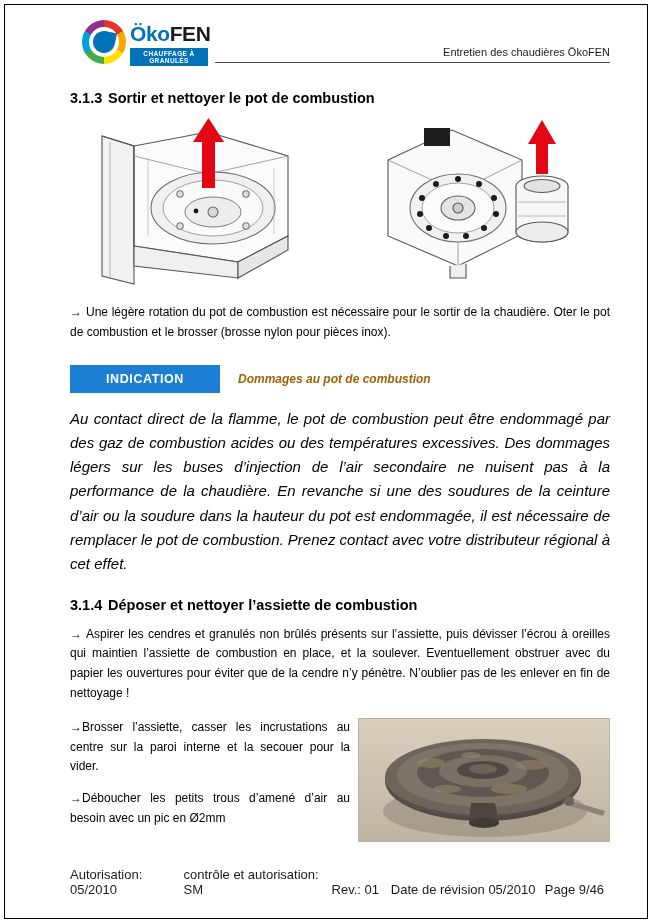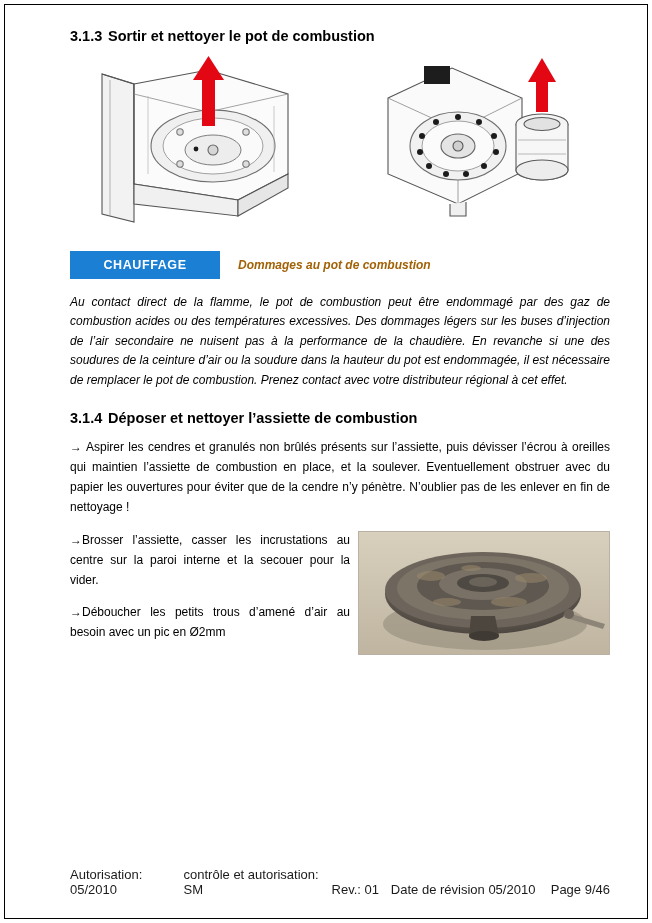--- a/index.html
+++ b/index.html
@@ -169,21 +169,21 @@
     min-width: 118px;
   }
   .indication-caption {
     font-size: 12px;
     font-style: italic;
     font-weight: bold;
     color: #a16207;
     margin-left: 18px;
   }
   p.note {
-    font-size: 12px;
+    font-size: 15px;
     font-style: italic;
     line-height: 1.62;
     color: #000;
     text-align: justify;
     margin: 10px 0 0 0;
   }
 
   
   .twocol {
     position: relative;
@@ -219,30 +219,41 @@
     font-size: 13px;
     color: #1b1b1b;
     display: flex;
     justify-content: space-between;
     align-items: flex-end;
   }
   .footer .f1 { width: 115px; }
   .footer .f2 { width: 150px; }
   .footer .f3 { width: 60px; }
   .footer .f4 { width: 150px; }
-  .footer .f5 { width: 72px; text-align: right; }
+  .footer .f5 { width: 72px; text-align: center; }
 </style>
 </head>
 <body>
 
 <div class="page">
   <div class="page-border"></div>
 
   <div class="content">
 
+    <div class="header">
+      <div class="logo">
+        <div class="logo-mark">
+          <div class="leaf"></div>
+        </div>
+        <div class="logo-text"><span class="ok">Öko</span><span>FEN</span></div>
+        <div class="logo-sub">CHAUFFAGE À GRANULÉS</div>
+      </div>
+      <div class="header-title">Entretien des chaudières ÖkoFEN</div>
+      <div class="header-rule"></div>
+    </div>
 
     <h2 class="section">
       <span class="num">3.1.3</span><span>Sortir et nettoyer le pot de combustion</span>
     </h2>
 
     <div class="figrow">
 
       <div class="fig" style="left:18px;">
         <svg width="215" height="170" viewBox="0 0 215 170">
           <g fill="none" stroke="#555" stroke-width="1.1">
@@ -326,23 +337,26 @@
 
           <g fill="#e30613">
             <rect x="170" y="22" width="12" height="36"></rect>
             <polygon points="176,4 190,28 162,28"></polygon>
           </g>
         </svg>
       </div>
     </div>
 
 
+    <p class="body">
+      <span class="arrow">→</span><span>Une légère rotation du pot de combustion est nécessaire pour le sortir de la chaudière. Oter le pot de combustion et le brosser (brosse nylon pour pièces inox).</span>
+    </p>
 
     <div class="indication-row">
-      <div class="indication-badge">CHAUFFAGE</div>
+      <div class="indication-badge">INDICATION</div>
       <div class="indication-caption">Dommages au pot de combustion</div>
     </div>
     <p class="note">Au contact direct de la flamme, le pot de combustion peut être endommagé par des gaz de combustion acides ou des températures excessives. Des dommages légers sur les buses d’injection de l’air secondaire ne nuisent pas à la performance de la chaudière. En revanche si une des soudures de la ceinture d’air ou la soudure dans la hauteur du pot est endommagée, il est nécessaire de remplacer le pot de combustion. Prenez contact avec votre distributeur régional à cet effet.</p>
 
     <h2 class="section" style="margin-top:20px;">
       <span class="num">3.1.4</span><span>Déposer et nettoyer l’assiette de combustion</span>
     </h2>
 
     <p class="body">
       <span class="arrow">→</span><span>Aspirer les cendres et granulés non brûlés présents sur l’assiette, puis dévisser l’écrou à oreilles qui maintien l’assiette de combustion en place, et la soulever. Eventuellement obstruer avec du papier les ouvertures pour éviter que de la cendre n’y pénètre. N’oublier pas de les enlever en fin de nettoyage !</span>

